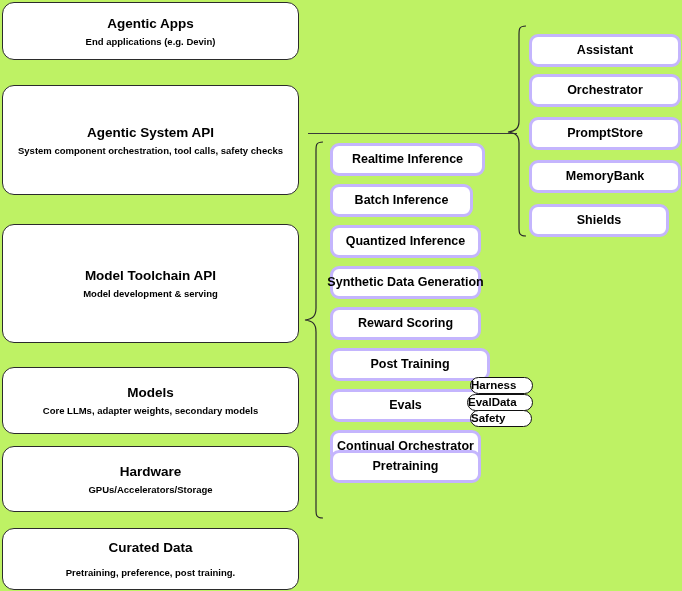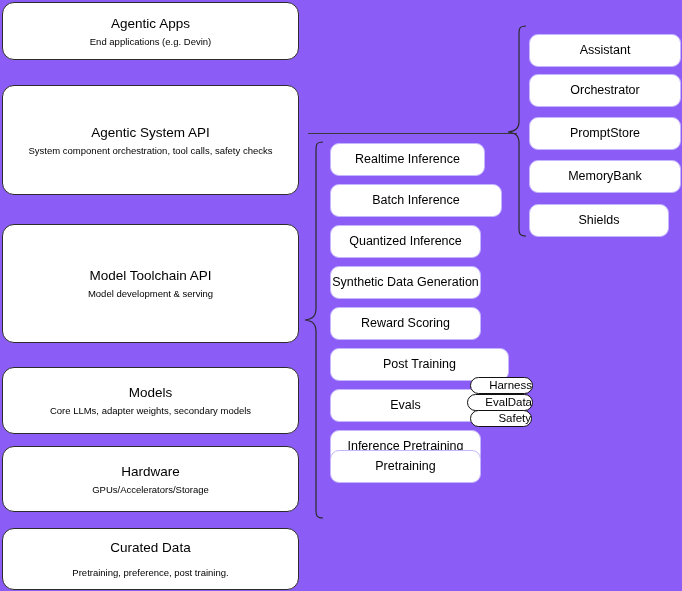--- a/index.html
+++ b/index.html
@@ -8,22 +8,23 @@
     background: #ffffff;
   }
   body {
     font-family: "Liberation Sans", sans-serif;
     color: #000000;
   }
   #canvas {
     position: relative;
     width: 682px;
     height: 591px;
-    background: #8b5cf6;
+    background: #bef264;
     overflow: hidden;
+    font-weight: bold;
   }
 
   
   .stack-box {
     position: absolute;
     box-sizing: border-box;
     border: 1px solid #2b2b2b;
     border-radius: 12px;
     background: #ffffff;
     display: flex;
@@ -43,42 +44,42 @@
     line-height: 13px;
     color: #000000;
     margin-top: 3px;
     white-space: nowrap;
   }
 
   
   .pill {
     position: absolute;
     box-sizing: border-box;
-    border: 1px solid #c4b5fd;
+    border: 3px solid #c4b5fd;
     border-radius: 9px;
     background: #ffffff;
     display: flex;
     align-items: center;
     justify-content: center;
     font-size: 12.5px;
     line-height: 15px;
     color: #000000;
     white-space: nowrap;
   }
 
   
   .capsule {
     position: absolute;
     box-sizing: border-box;
     border: 1px solid #111111;
     border-radius: 999px;
     background: #ffffff;
     display: flex;
     align-items: center;
-    justify-content: flex-end;
+    justify-content: flex-start;
     font-size: 11.5px;
     line-height: 13px;
     color: #000000;
     white-space: nowrap;
     z-index: 5;
   }
 
   
   .connector {
     position: absolute;
@@ -138,40 +139,40 @@
     <path d="M20,2 C13,2 13,5 13,11 L13,168 C13,176 10,179 2,180 C10,181 13,184 13,192 L13,369 C13,375 13,378 20,378"></path>
   </svg>
 
   <svg class="brace" style="left:506px; top:24px;" width="22" height="214" viewBox="0 0 22 214">
     <path d="M20,2 C13,2 13,5 13,11 L13,97 C13,104 10,107 2,108 C10,109 13,112 13,119 L13,203 C13,209 13,212 20,212"></path>
   </svg>
 
   <div class="pill" style="left:330px; top:143px; width:155px; height:33px;align-items:center;">
     <span>Realtime Inference</span>
   </div>
-  <div class="pill" style="left:330px; top:184px; width:172px; height:33px;">
+  <div class="pill" style="left:330px; top:184px; width:143px; height:33px;">
     <span>Batch Inference</span>
   </div>
   <div class="pill" style="left:330px; top:225px; width:151px; height:33px;">
     <span>Quantized Inference</span>
   </div>
   <div class="pill" style="left:330px; top:266px; width:151px; height:33px;">
     <span>Synthetic Data Generation</span>
   </div>
   <div class="pill" style="left:330px; top:307px; width:151px; height:33px;">
     <span>Reward Scoring</span>
   </div>
-  <div class="pill" style="left:330px; top:348px; width:179px; height:33px;">
+  <div class="pill" style="left:330px; top:348px; width:160px; height:33px;">
     <span>Post Training</span>
   </div>
   <div class="pill" style="left:330px; top:389px; width:151px; height:33px;">
     <span>Evals</span>
   </div>
   <div class="pill" style="left:330px; top:430px; width:151px; height:33px;">
-    <span>Inference Pretraining</span>
+    <span>Continual Orchestrator</span>
   </div>
   <div class="pill" style="left:330px; top:450px; width:151px; height:33px;">
     <span>Pretraining</span>
   </div>
 
   <div class="capsule" style="left:470px; top:377px; width:63px; height:17px;">
     <span>Harness</span>
   </div>
   <div class="capsule" style="left:467px; top:394px; width:66px; height:17px;">
     <span>EvalData</span>

